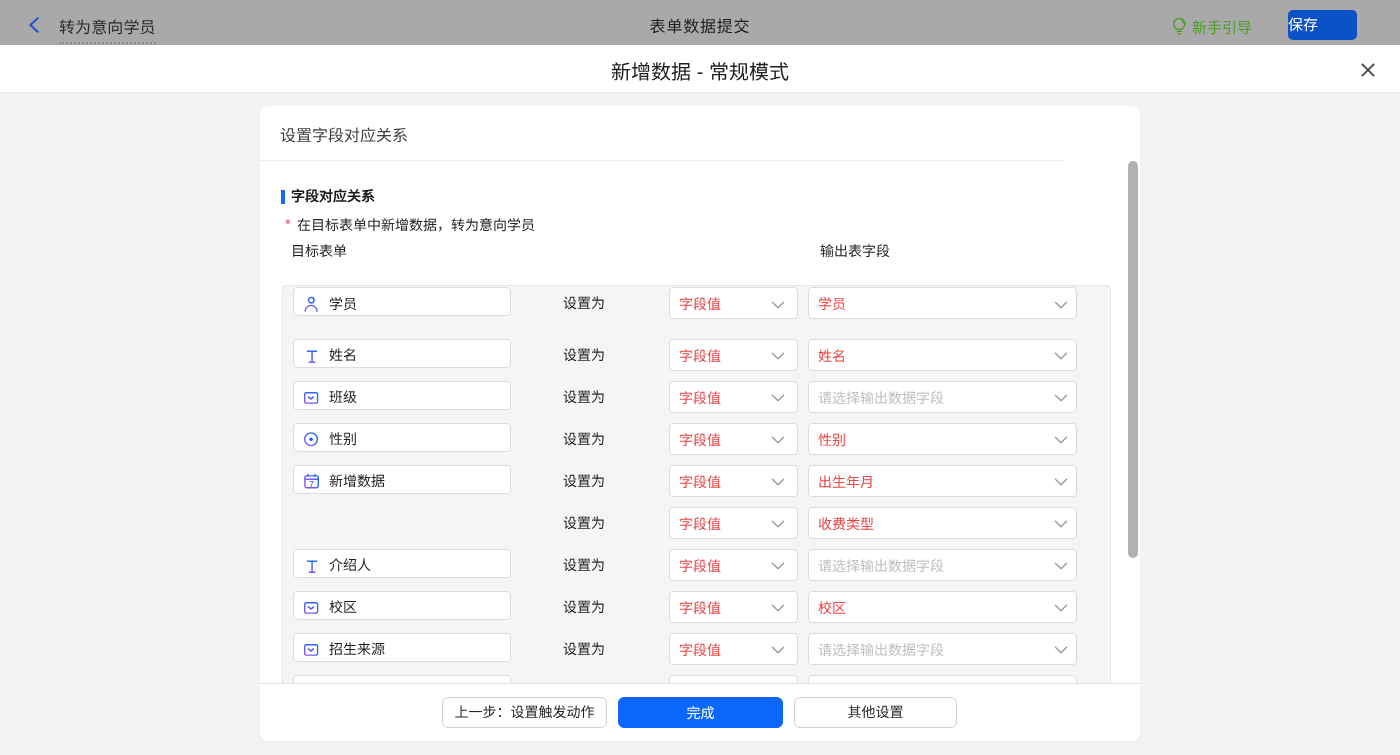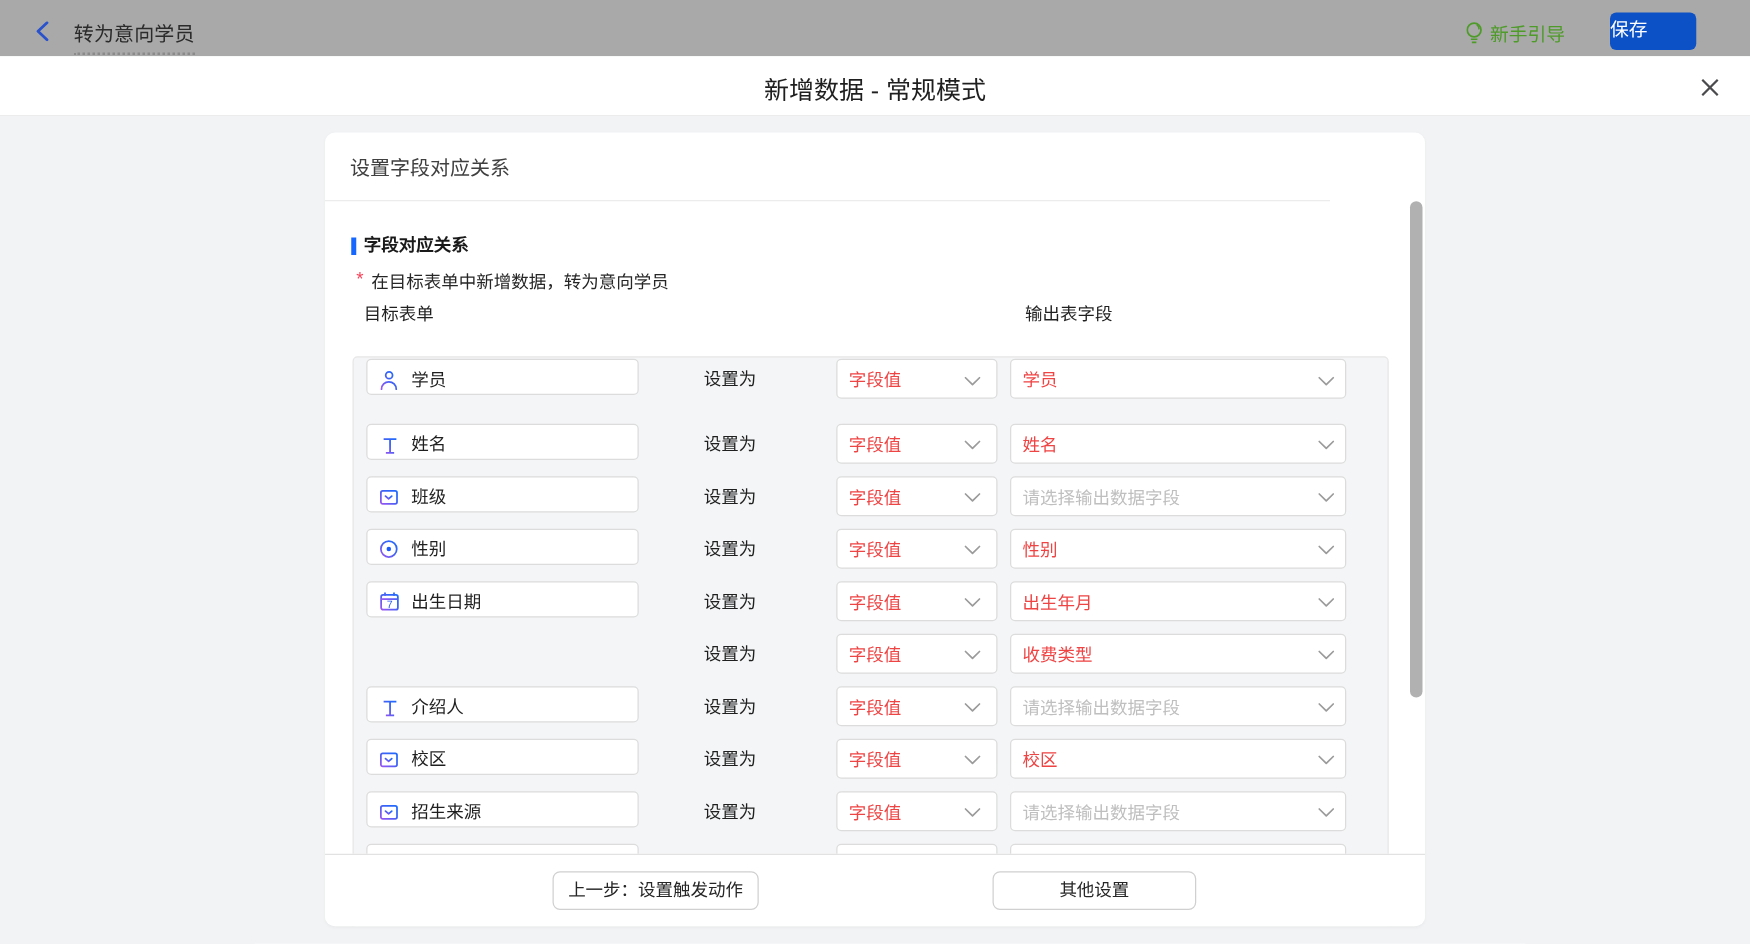--- a/index.html
+++ b/index.html
@@ -60,20 +60,21 @@
   #sbthumb { position:absolute; left:868px; top:55px; width:10px; height:397px; background:#b1b1b1; border-radius:5px; }
 </style>
 </head>
 <body>
   <div id="topbar">
     <svg id="backicon" width="12" height="16" viewBox="0 0 12 16">
       <polyline points="9.6,1.2 2.4,8 9.6,14.8" fill="none" stroke="#2a52cc" stroke-width="2.2" stroke-linecap="round" stroke-linejoin="round"></polyline>
     </svg>
     <span id="backname">转为意向学员</span>
     <div id="dashline"></div>
+    <div id="tbtitle">表单数据提交</div>
     <span id="guide"><svg id="bulb" width="13" height="19" viewBox="0 0 13 19">
         <circle cx="6.3" cy="7" r="5.5" fill="none" stroke="#4f9b2a" stroke-width="1.4"></circle>
         <path d="M8.7 3.2 a3.8 3.8 0 0 1 1.5 2.9" fill="none" stroke="#4f9b2a" stroke-width="1.2" stroke-linecap="round"></path>
         <path d="M3.7 14.4 H8.9 M4.5 16.9 H8.1" stroke="#4f9b2a" stroke-width="1.3"></path>
       </svg><i>新手引导</i></span>
     <div id="savebtn">保存</div>
   </div>
 
   <div id="dlghead">
     <div id="dlgtitle">新增数据 - 常规模式</div>
@@ -213,21 +214,21 @@
               <linearGradient id="GR" x1="0" y1="1" x2="1" y2="0">
                 <stop offset="0" stop-color="#9b55f2"></stop>
                 <stop offset="0.55" stop-color="#3f62f4"></stop>
                 <stop offset="1" stop-color="#1e6bfd"></stop>
               </linearGradient>
             </defs>
             <rect x="0.9" y="3.9" width="13.4" height="11.8" rx="1.6" fill="none" stroke="url(#GR)" stroke-width="1.4"></rect>
             <path d="M4.0 2.0 V4.6 M11.2 2.0 V4.6 M0.9 7.2 H14.3" fill="none" stroke="url(#GR)" stroke-width="1.4"></path>
             <text x="7.7" y="14.6" font-size="8.5" fill="#2b5cf0" text-anchor="middle" font-family="Liberation Sans">7</text>
           </svg>
-          <span>出生日期</span>
+          <span>新增数据</span>
         </div>
     <div class="setas">设置为</div>
     <div class="sel1">
           <span>字段值</span>
           <svg class="chev" width="14" height="8" viewBox="0 0 14 8">
             <polyline points="1.4,1.2 7,6.7 12.6,1.2" fill="none" stroke="#9b9b9b" stroke-width="1.4" stroke-linecap="round" stroke-linejoin="round"></polyline>
           </svg>
         </div>
     <div class="sel2">
           <span class="">出生年月</span>
@@ -339,16 +340,17 @@
   </div>
       <div class="row" style="top:388.5px">
     <div class="fbox"></div>
 
     <div class="sel1"></div>
     <div class="sel2"></div>
   </div>
     </div>
     <div id="cfoot">
       <div class="fbtn" id="fb1">上一步：设置触发动作</div>
+      <div class="fbtn" id="fb2">完成</div>
       <div class="fbtn" id="fb3">其他设置</div>
     </div>
     <div id="sbthumb"></div>
   </div>
 
 </body></html>

